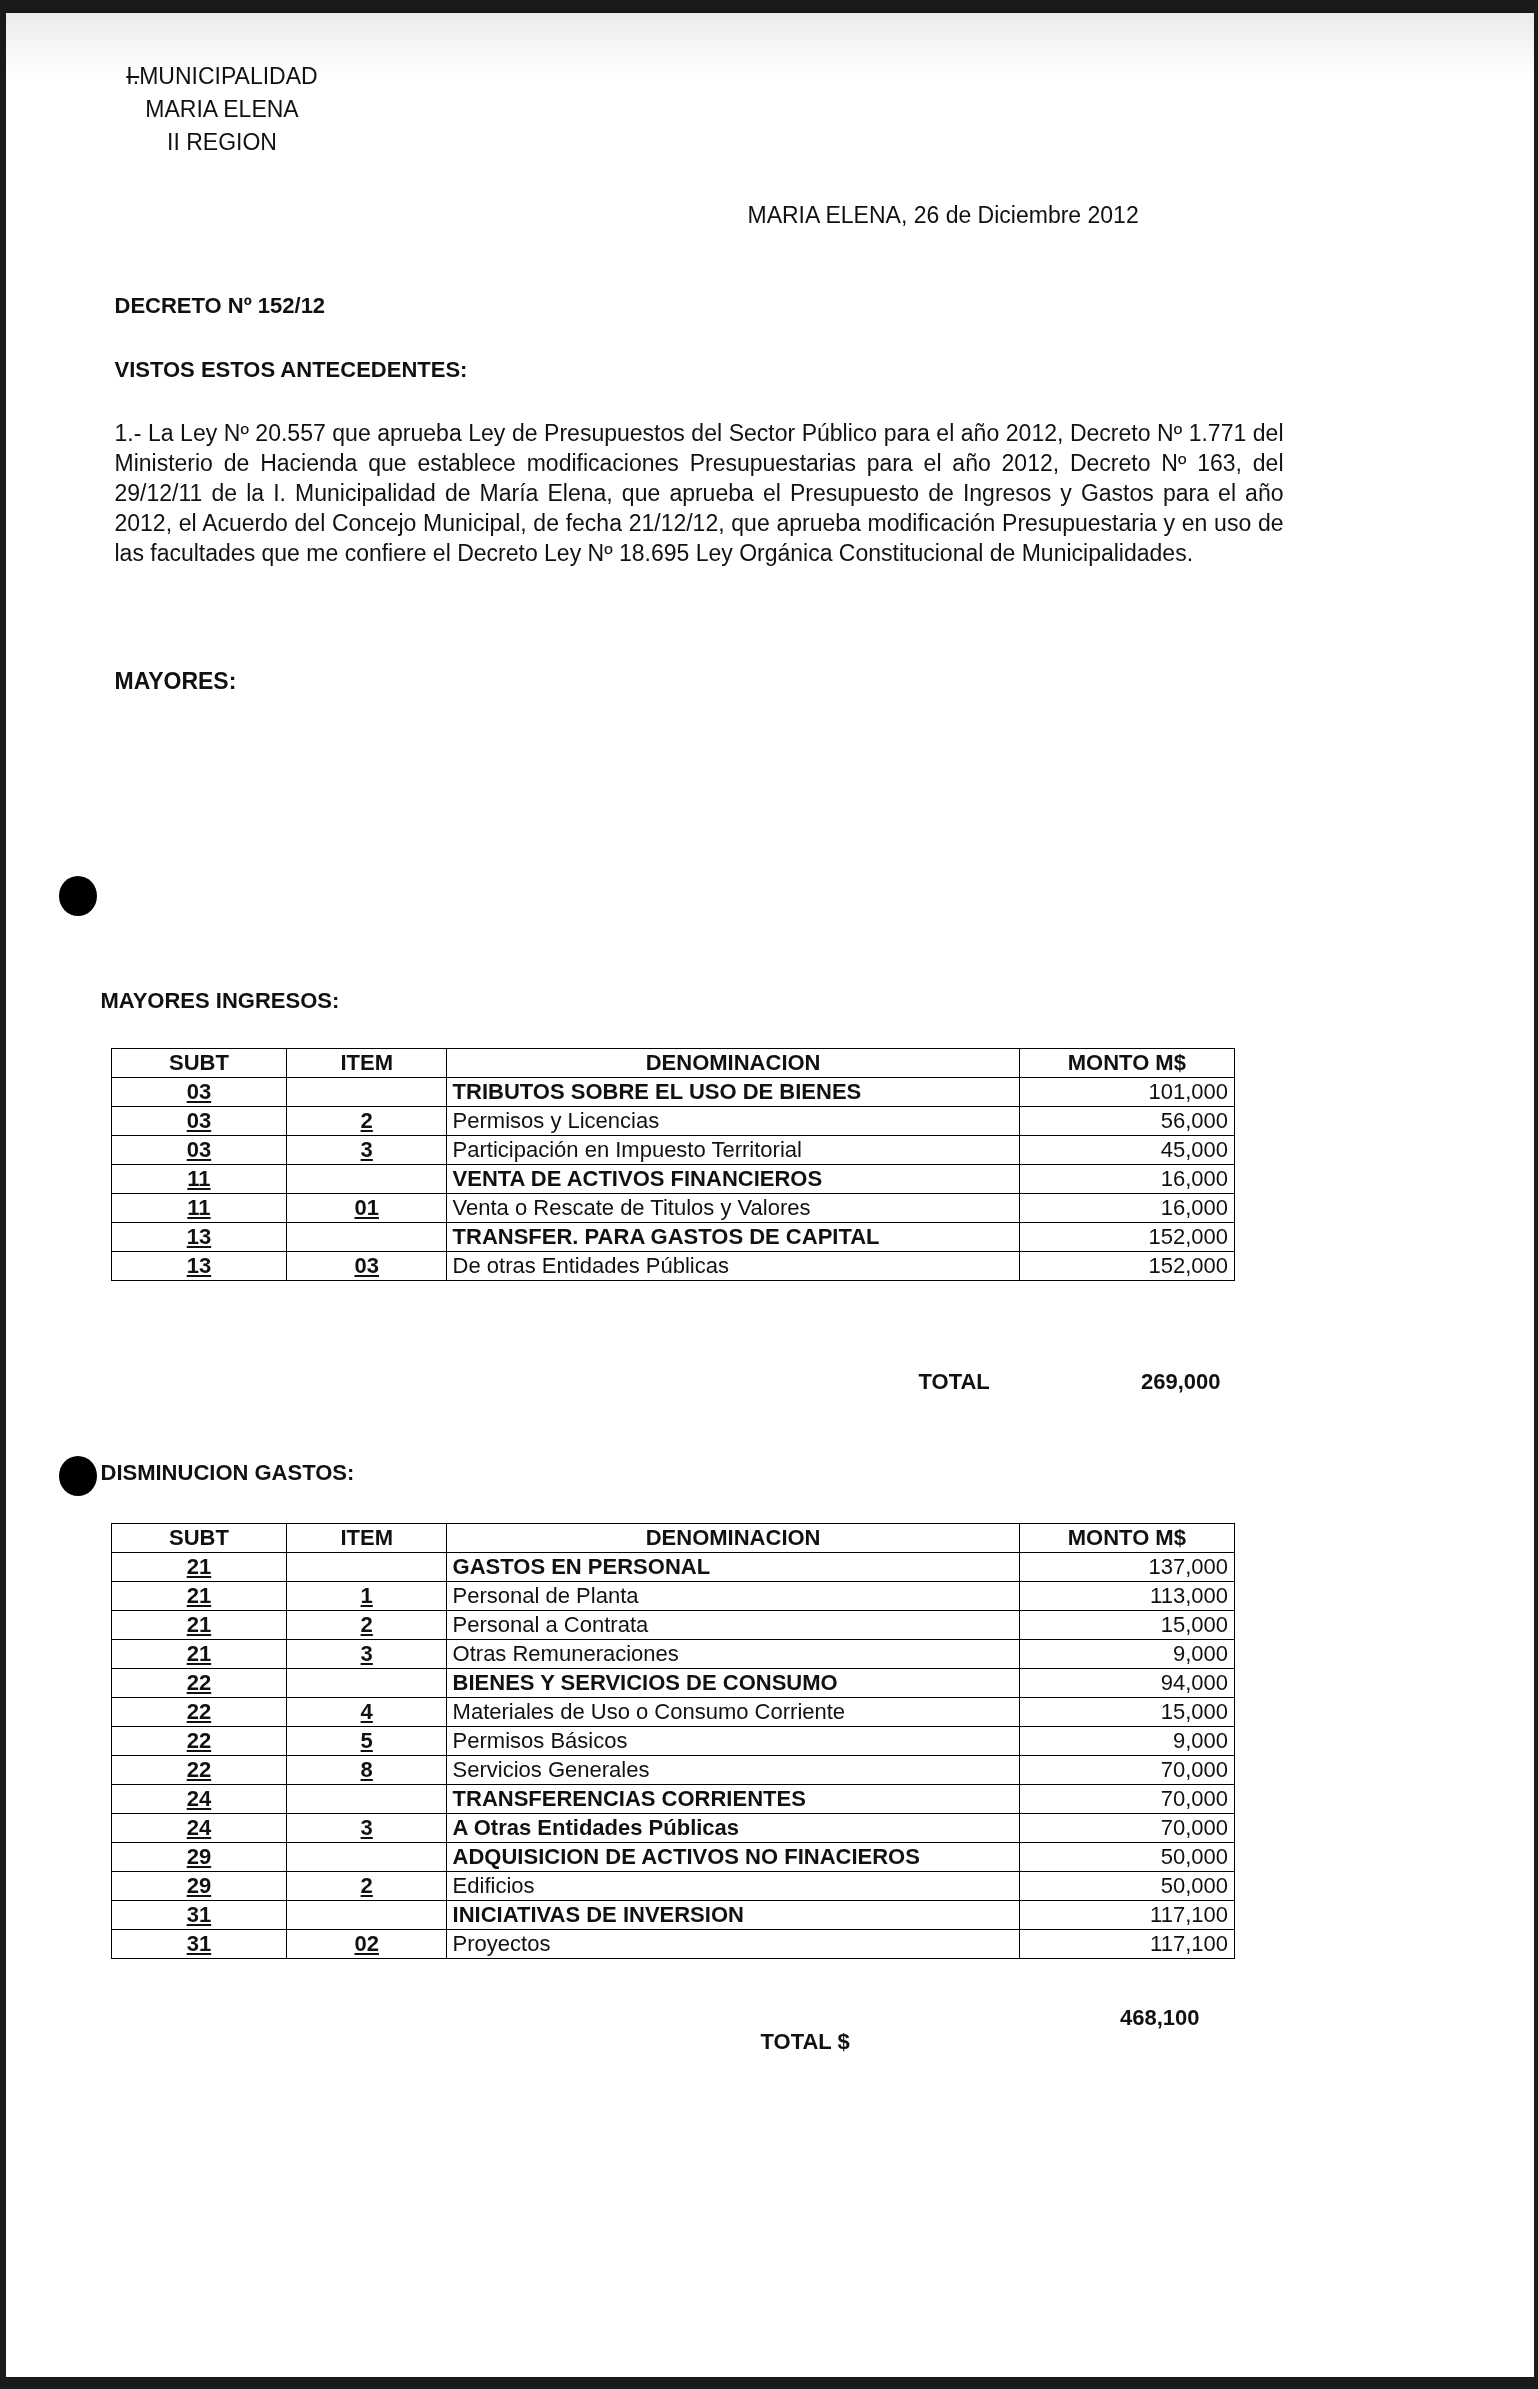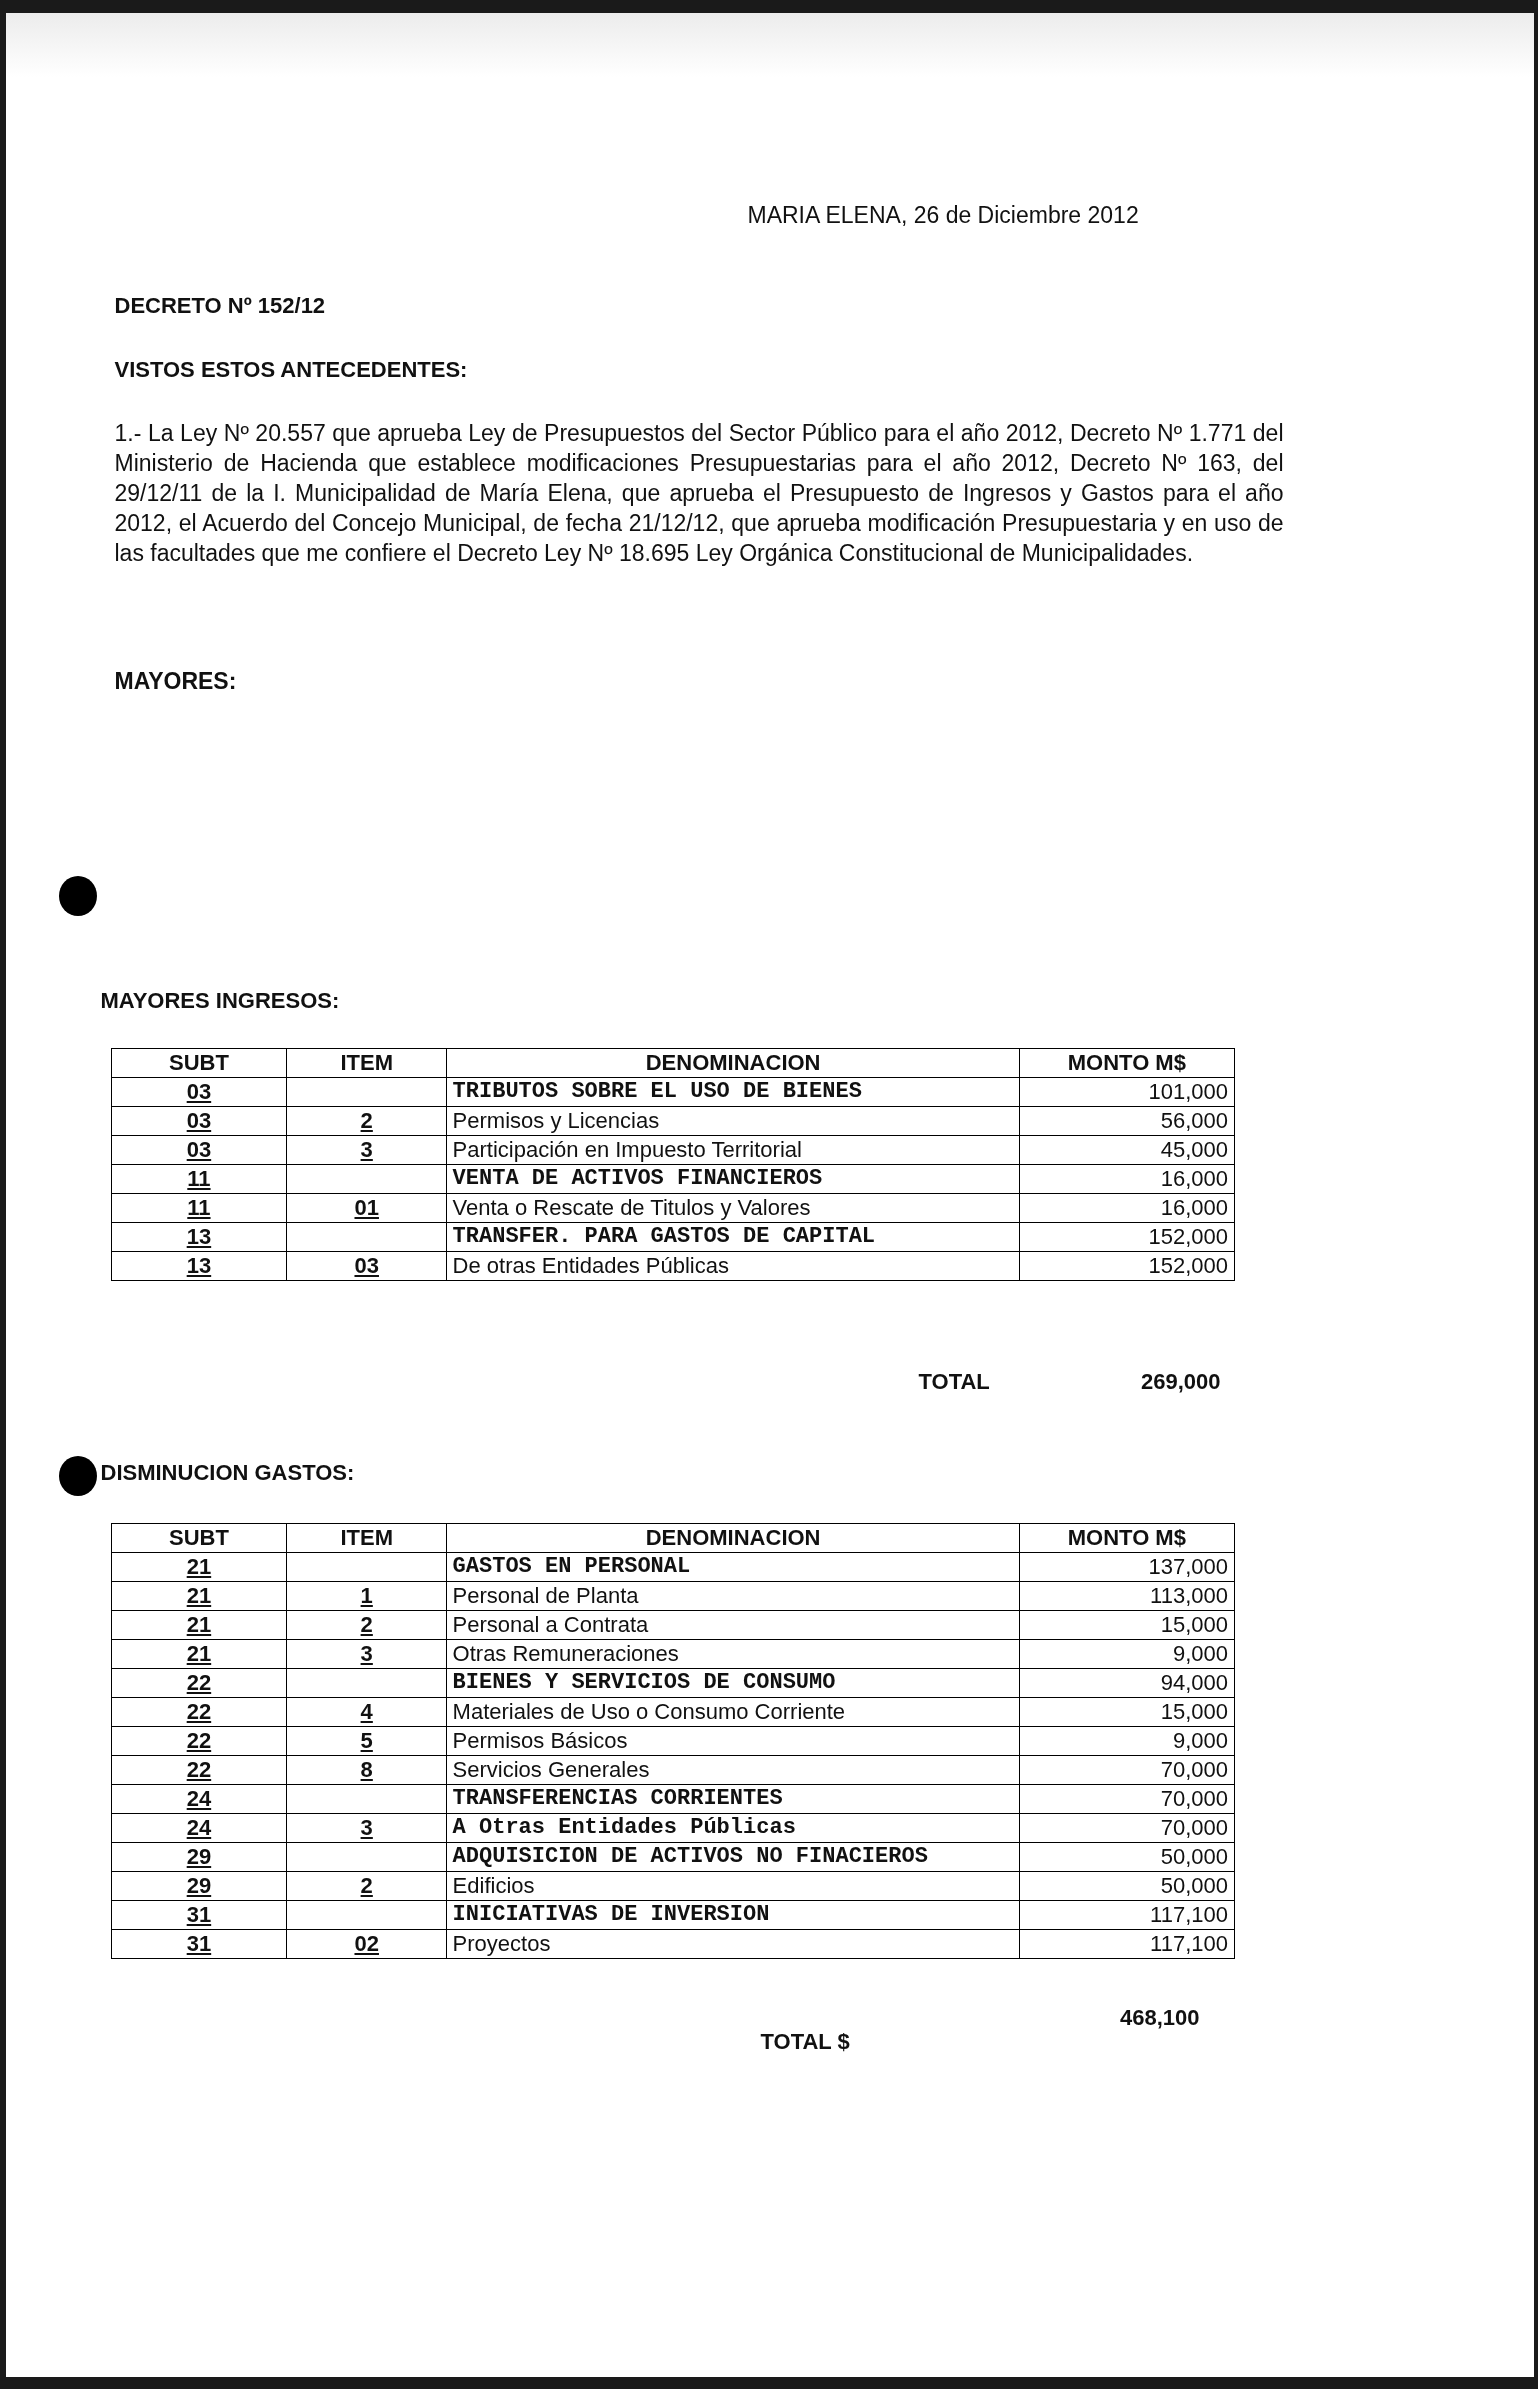--- a/index.html
+++ b/index.html
@@ -59,33 +59,38 @@
       line-height: 27px;
     }
     table.budget th { font-weight: bold; text-align: center; }
     .t-ingresos { top: 1035px; }
     .t-gastos { top: 1510px; }
     .c-subt { width: 162px; text-align: center; }
     .c-item { width: 146px; text-align: center; }
     .c-den  { width: 555px; text-align: left; margin-left: 12px; }
     .c-monto { width: 200px; text-align: right; }
     td.c-subt, td.c-item { font-weight: bold; text-decoration: underline; }
-    tr.group td.c-den { font-weight: bold; font-family: Liberation Mono, monospace; }
+    tr.group td.c-den { font-weight: bold; }
     .total-row { position: absolute; font-size: 22px; font-weight: bold; }
     .total-ingresos-label { left: 913px; top: 1356px; }
     .total-ingresos-value { left: 1115px; top: 1356px; width: 100px; text-align: right; }
     .total-gastos-label { left: 755px; top: 2016px; }
     .total-gastos-value { left: 1092px; top: 1992px; width: 102px; text-align: right; }
   </style>
 </head>
 <body>
 
 <div class="page">
   <div class="scan-smudge"></div>
 
+  <div class="header-block">
+    <div><span class="strike">I.</span><span>MUNICIPALIDAD</span></div>
+    <div>MARIA ELENA</div>
+    <div>II REGION</div>
+  </div>
 
   <div class="date-line">MARIA ELENA, 26 de Diciembre 2012</div>
 
   <div class="decreto-title">DECRETO Nº 152/12</div>
 
   <div class="vistos-title">VISTOS ESTOS ANTECEDENTES:</div>
   <div class="vistos-text">1.- La Ley Nº 20.557 que aprueba Ley de Presupuestos del Sector Público para el año 2012, Decreto Nº 1.771 del Ministerio de Hacienda que establece modificaciones Presupuestarias para el año 2012, Decreto Nº 163, del 29/12/11 de la I. Municipalidad de María Elena, que aprueba el Presupuesto de Ingresos y Gastos para el año 2012, el Acuerdo del Concejo Municipal, de fecha 21/12/12, que aprueba modificación Presupuestaria y en uso de las facultades que me confiere el Decreto Ley Nº 18.695 Ley Orgánica Constitucional de Municipalidades.</div>
 
   <div class="decreto-label">MAYORES:</div>
 

